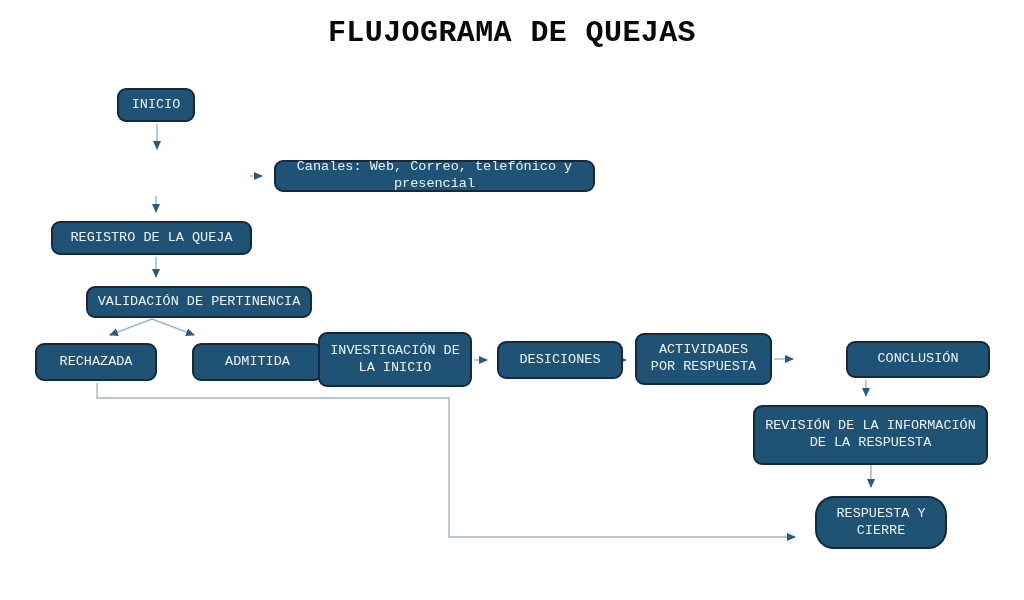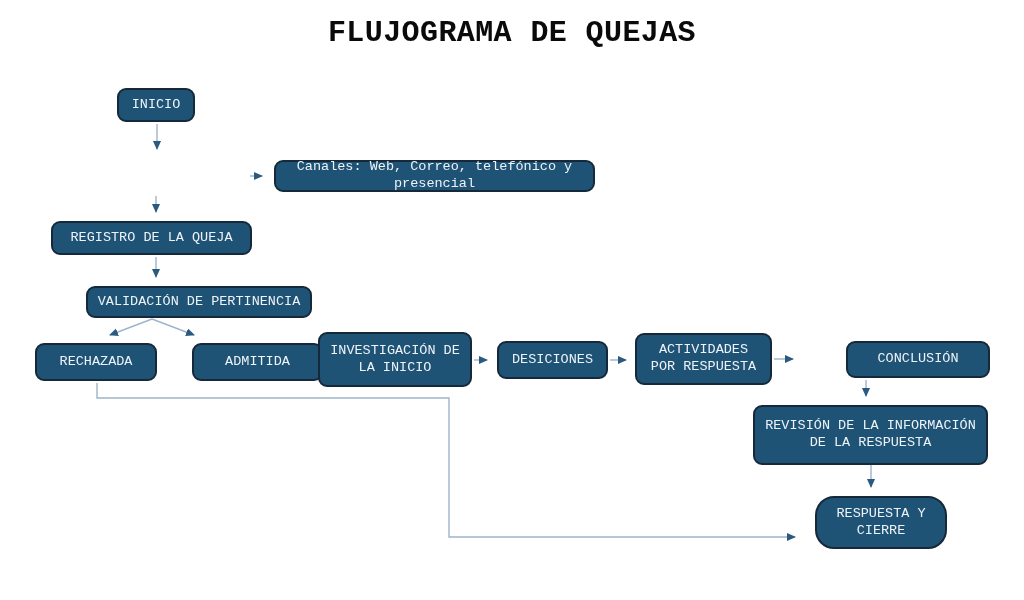--- a/index.html
+++ b/index.html
@@ -74,21 +74,21 @@
 
   <div class="node" style="left:43px;top:286px;width:226px;height:32px;margin-left:43px;">VALIDACIÓN DE PERTINENCIA</div>
 
   <div class="node" style="left:35px;top:343px;width:122px;height:38px;">RECHAZADA</div>
 
   <div class="node" style="left:192px;top:343px;width:131px;height:38px;">ADMITIDA</div>
 
   <div class="node" style="left:318px;top:332px;width:154px;height:55px;">INVESTIGACIÓN DE
 LA INICIO</div>
 
-  <div class="node" style="left:497px;top:341px;width:111px;height:38px;">DESICIONES</div>
+  <div class="node" style="left:497px;top:341px;width:126px;height:38px;">DESICIONES</div>
 
   <div class="node" style="left:635px;top:333px;width:137px;height:52px;">ACTIVIDADES
 POR RESPUESTA</div>
 
   <div class="node" style="left:846px;top:341px;width:144px;height:37px;">CONCLUSIÓN</div>
 
   <div class="node" style="left:753px;top:405px;width:235px;height:60px;">REVISIÓN DE LA INFORMACIÓN
 DE LA RESPUESTA</div>
 
   <div class="node" style="left:815px;top:496px;width:132px;height:53px;border-radius:19px;">RESPUESTA  Y

